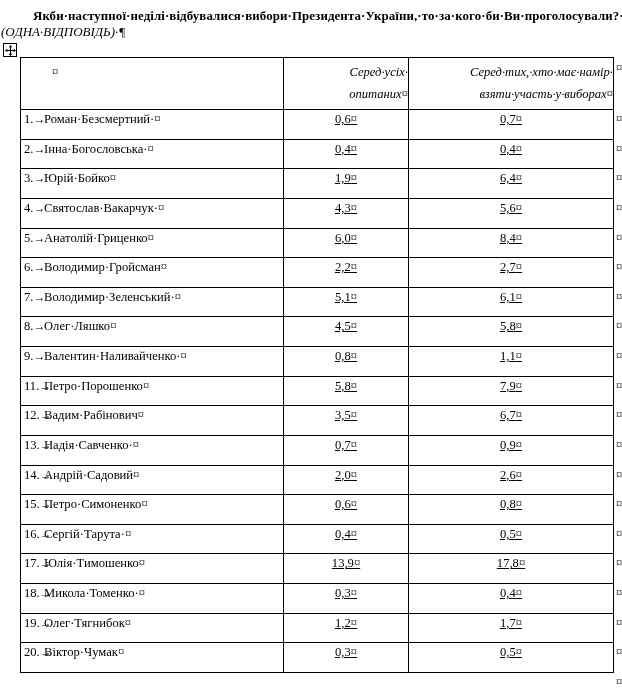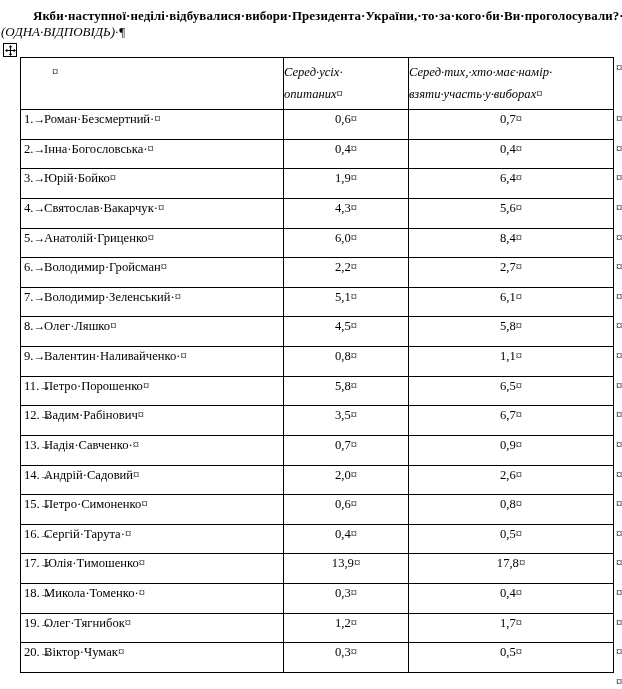--- a/index.html
+++ b/index.html
@@ -33,25 +33,25 @@
   .poll th, .poll td {
     border: 1px solid #000; box-sizing: border-box;
     vertical-align: top; padding: 0;
     font-size: 12.6px; line-height: 14px;
     overflow: hidden;
   }
   .poll thead tr { height: 52px; }
   .poll tbody tr { height: 29.63px; }
   .poll th {
     font-weight: normal; font-style: italic;
-    text-align: left; line-height: 22px; padding-top: 3px;
+    text-align: right; line-height: 22px; padding-top: 3px;
   }
   .poll th.empty-head { text-align: left; padding-left: 31px; font-style: normal; }
   .poll td.name-cell { text-align: left; padding: 2px 0 0 3px; white-space: nowrap; }
-  .poll td.val-cell  { text-align: center; padding-top: 2px; }
+  .poll td.val-cell  { text-align: center; padding-top: 2px; text-decoration: underline; }
   .numtab {
     display: inline-flex; width: 20px;
     justify-content: space-between; vertical-align: top;
   }
   .tab-arrow { font-size: 12px; flex-shrink: 0; }
   .marker { font-style: normal; }
   .eor-marker {
     position: absolute; left: 616px;
     font-size: 12.6px; line-height: 14px;
     font-family: "Liberation Serif", "DejaVu Serif", serif;
@@ -156,21 +156,21 @@
           </span><span class="name">Валентин·Наливайченко·</span><span class="marker">¤</span></td>
         <td class="val-cell"><span class="val">0,8</span><span class="marker">¤</span></td>
         <td class="val-cell"><span class="val">1,1</span><span class="marker">¤</span></td>
       </tr>
       <tr>
         <td class="name-cell"><span class="numtab">
             <span class="num">11.</span>
             <span class="tab-arrow">→</span>
           </span><span class="name">Петро·Порошенко</span><span class="marker">¤</span></td>
         <td class="val-cell"><span class="val">5,8</span><span class="marker">¤</span></td>
-        <td class="val-cell"><span class="val">6,5</span><span class="marker">¤</span></td>
+        <td class="val-cell"><span class="val">7,9</span><span class="marker">¤</span></td>
       </tr>
       <tr>
         <td class="name-cell"><span class="numtab">
             <span class="num">12.</span>
             <span class="tab-arrow">→</span>
           </span><span class="name">Вадим·Рабінович</span><span class="marker">¤</span></td>
         <td class="val-cell"><span class="val">3,5</span><span class="marker">¤</span></td>
         <td class="val-cell"><span class="val">6,7</span><span class="marker">¤</span></td>
       </tr>
       <tr>

